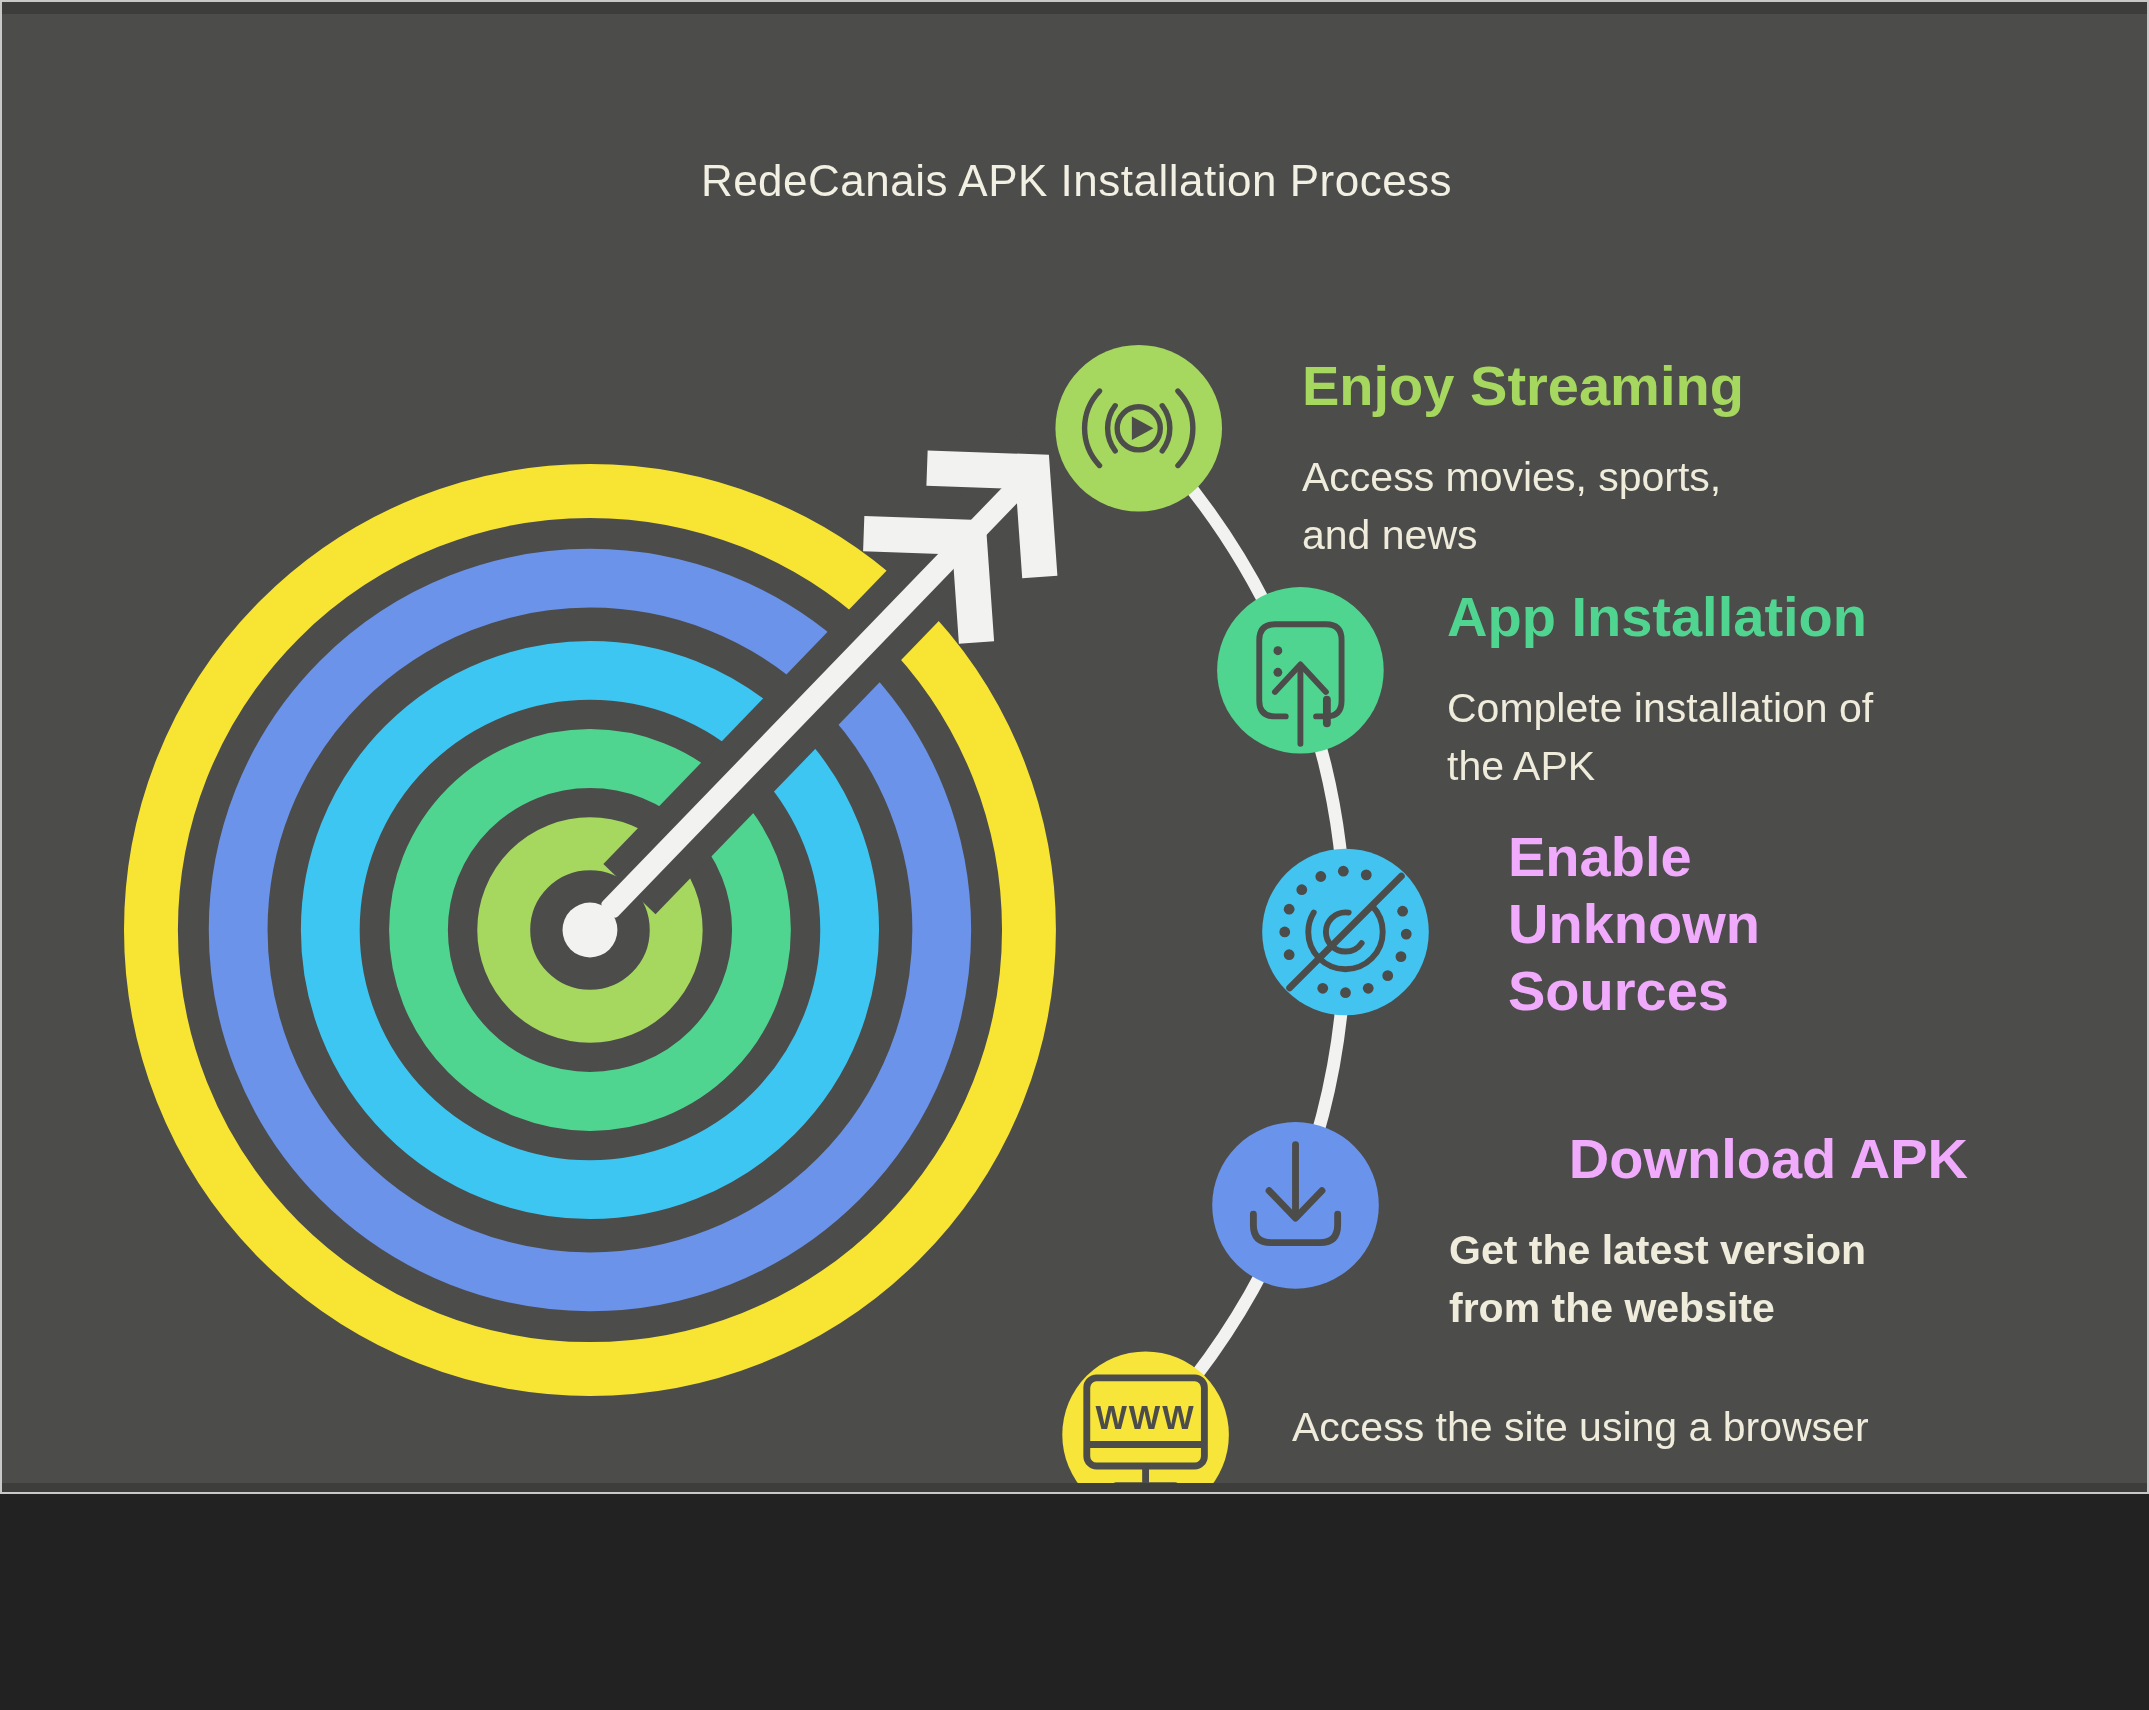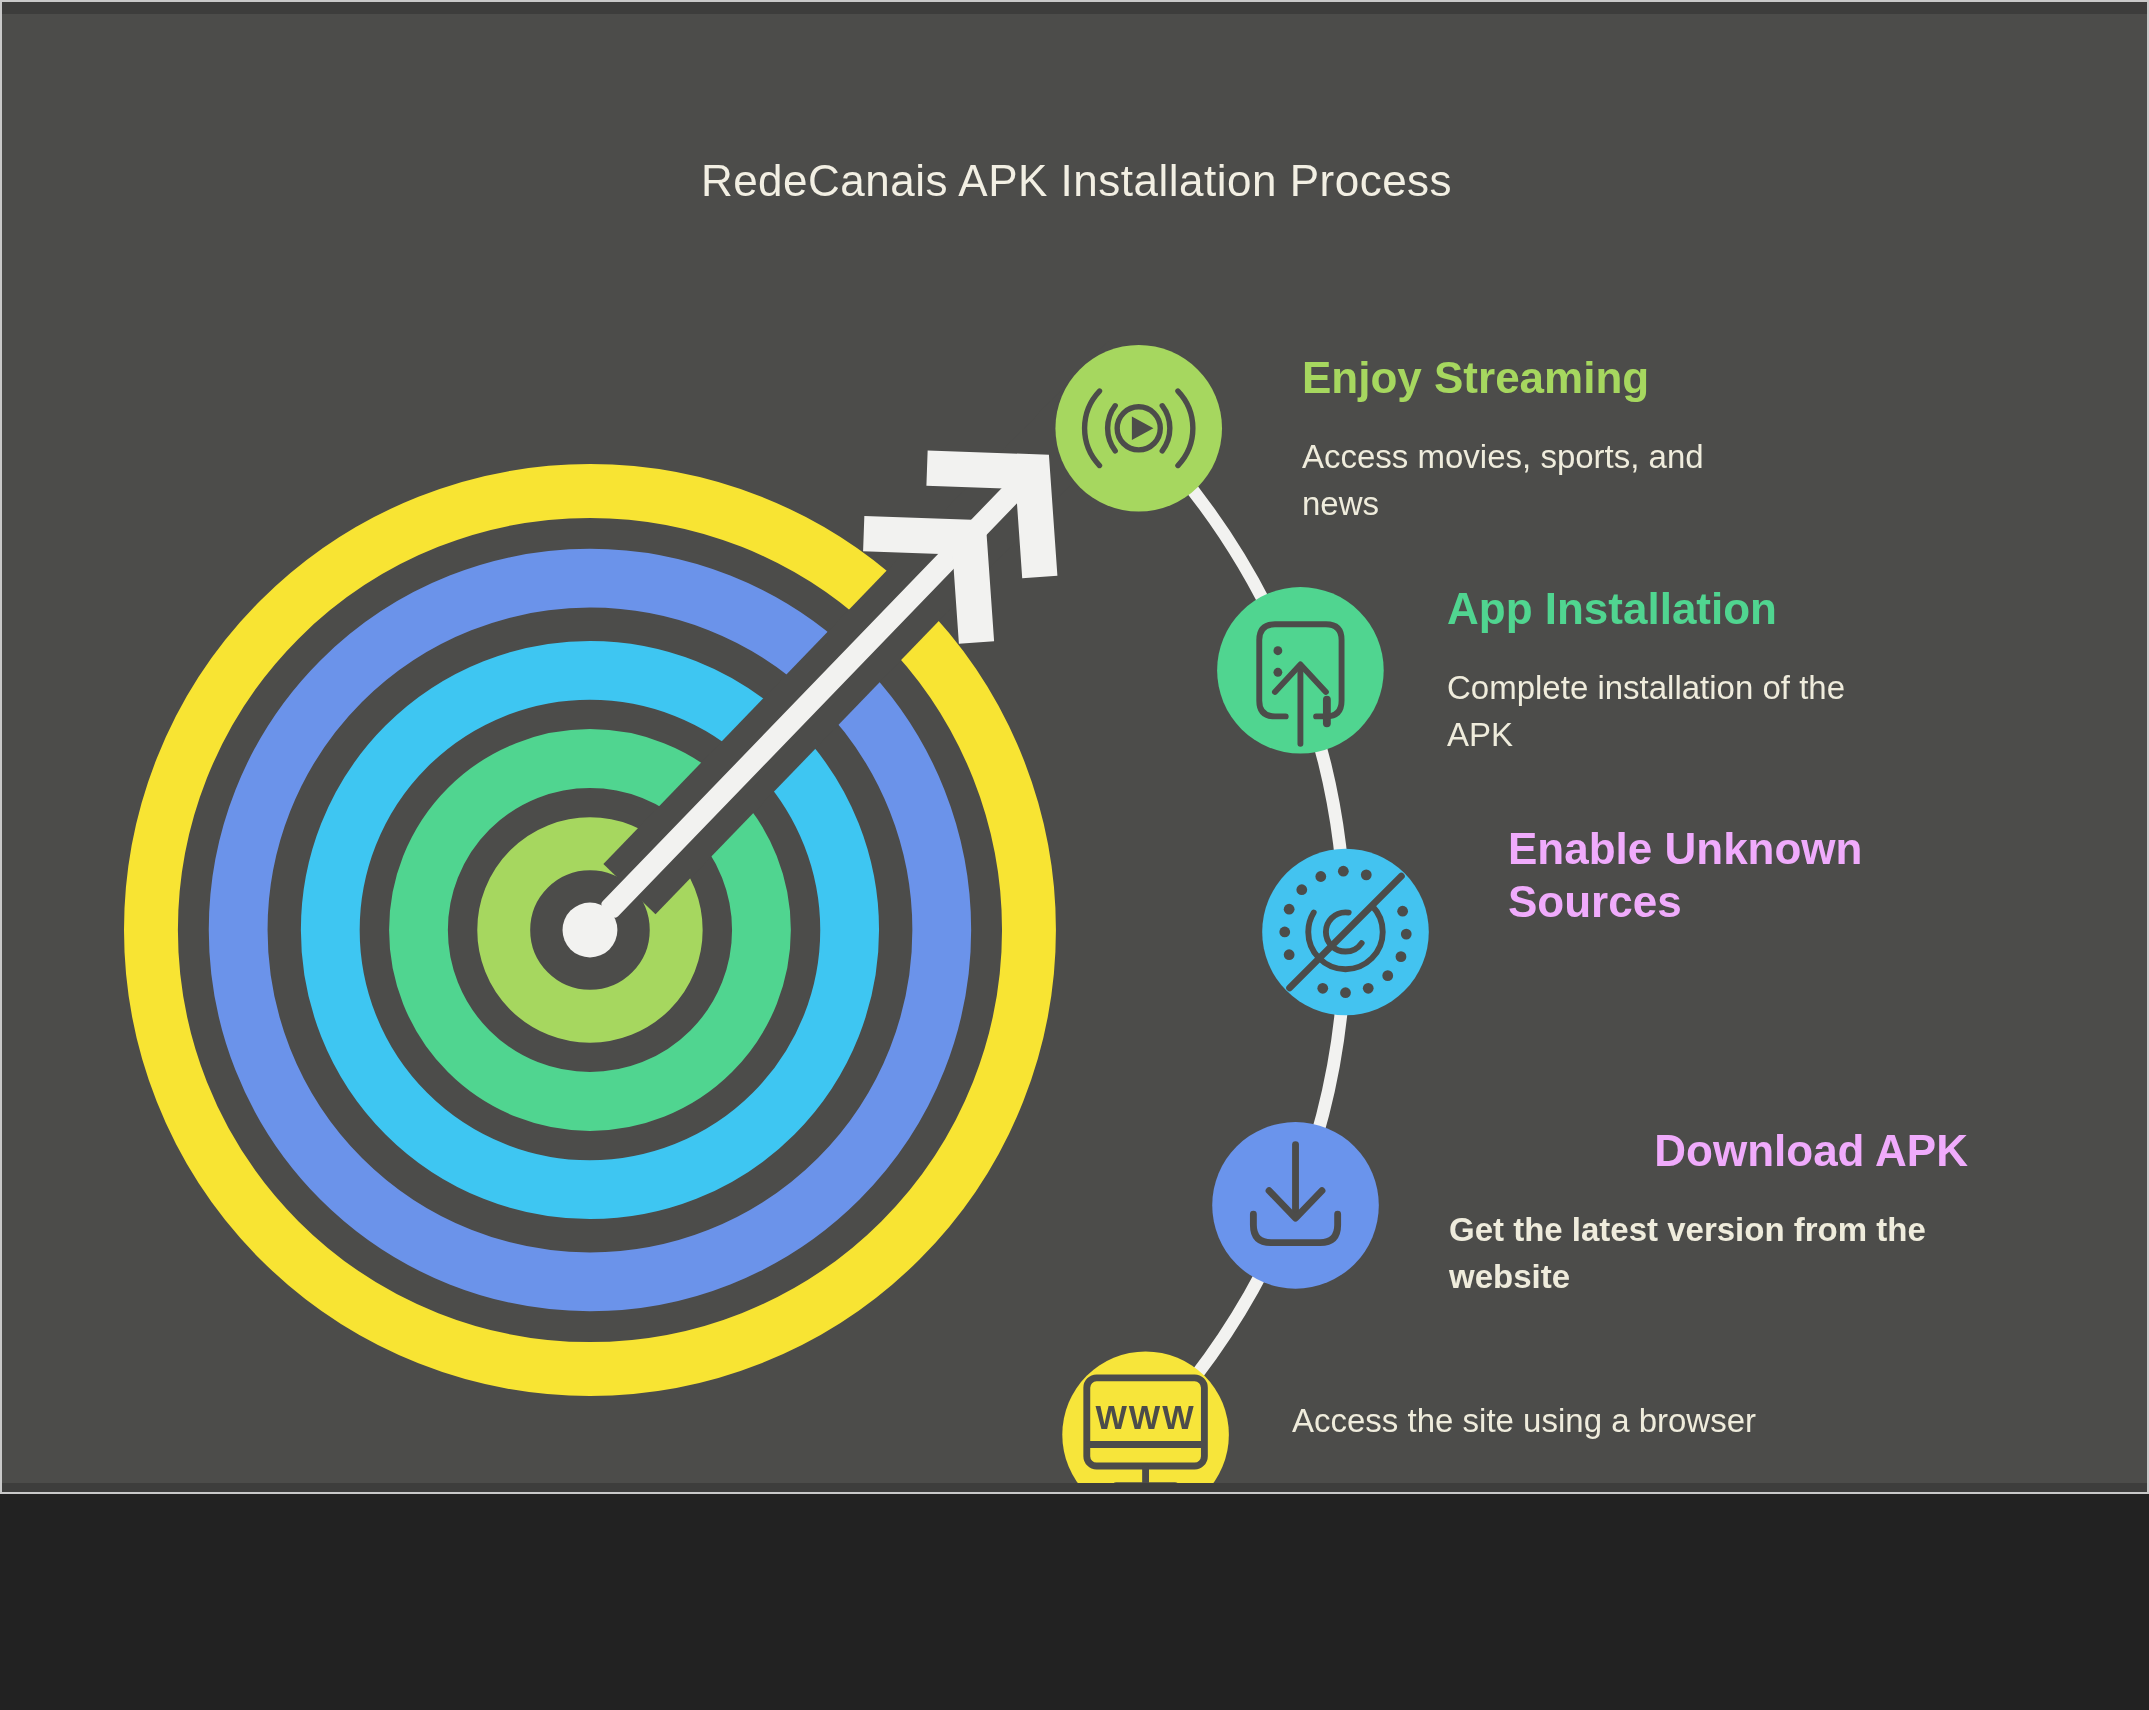--- a/index.html
+++ b/index.html
@@ -17,25 +17,25 @@
   .page-title{
     position:absolute;left:0;top:125px;width:2149px;
     text-align:center;
     font-size:44px;font-weight:400;letter-spacing:0.5px;
     color:#f2efe3;
   }
   .diagram-svg{position:absolute;left:0;top:0;}
   .step{position:absolute;}
   .step h2{
     margin:0;
-    font-size:44px;line-height:1.2;font-weight:700;
+    font-size:56px;line-height:1.2;font-weight:700;
   }
   .step p{
     margin:29px 0 0 0;
-    font-size:33px;line-height:1.42;font-weight:400;
+    font-size:41px;line-height:1.42;font-weight:400;
     color:#efecdc;
   }
   .s1{left:1300px;top:350px;} .s1 p{max-width:470px;}
   .s2{left:1445px;top:581px;} .s2 p{max-width:470px;}
   .s3{left:1506px;top:821px;} .s3 h2{max-width:392px;} .s3 p{max-width:421px;}
   .s4{left:1447px;top:1123px;} .s4 p{max-width:519px;font-weight:bold;}
   .s5{left:1290px;top:1367px;} .s5 p{max-width:608px;text-align:right;}
   .ink-stroke{stroke:#4c4c4a;fill:none;}
   .ink-fill{fill:#4c4c4a;}
 </style>

